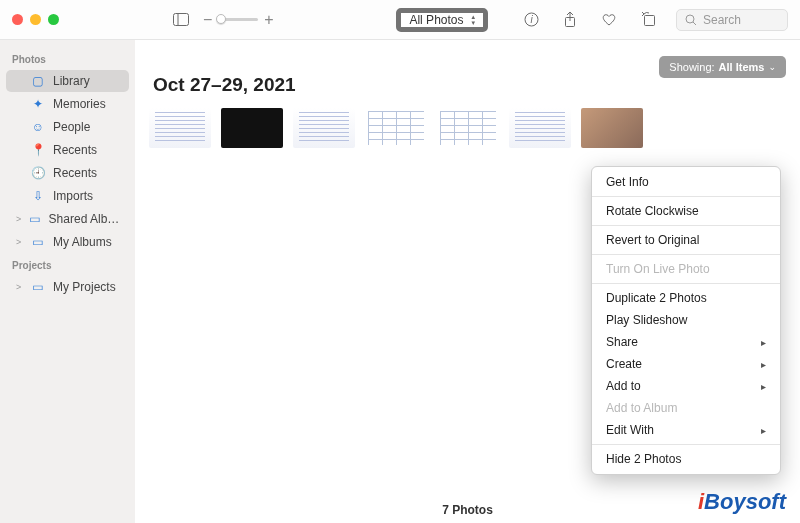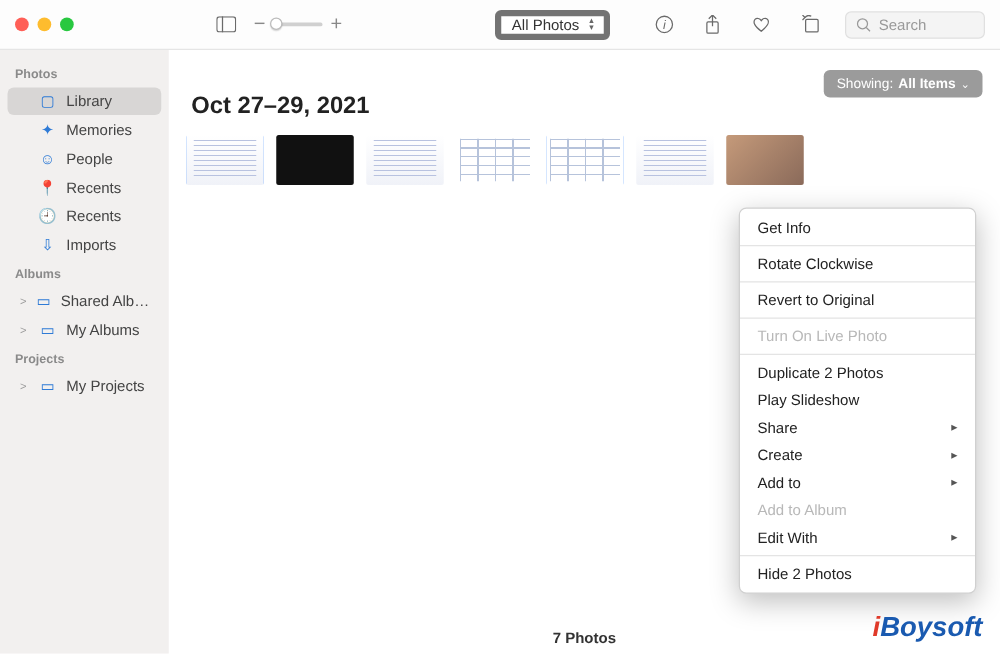--- a/index.html
+++ b/index.html
@@ -139,21 +139,20 @@
       <div class="sb-item">
         <span class="disc"></span>
         <span class="ic">🕘</span>
         <span>Recents</span>
       </div>
       <div class="sb-item">
         <span class="disc"></span>
         <span class="ic">⇩</span>
         <span>Imports</span>
       </div>
-      <div class="sb-head">Albums</div>
       <div class="sb-item">
         <span class="disc">&gt;</span>
         <span class="ic">▭</span>
         <span>Shared Alb…</span>
       </div>
       <div class="sb-item">
         <span class="disc">&gt;</span>
         <span class="ic">▭</span>
         <span>My Albums</span>
       </div>

